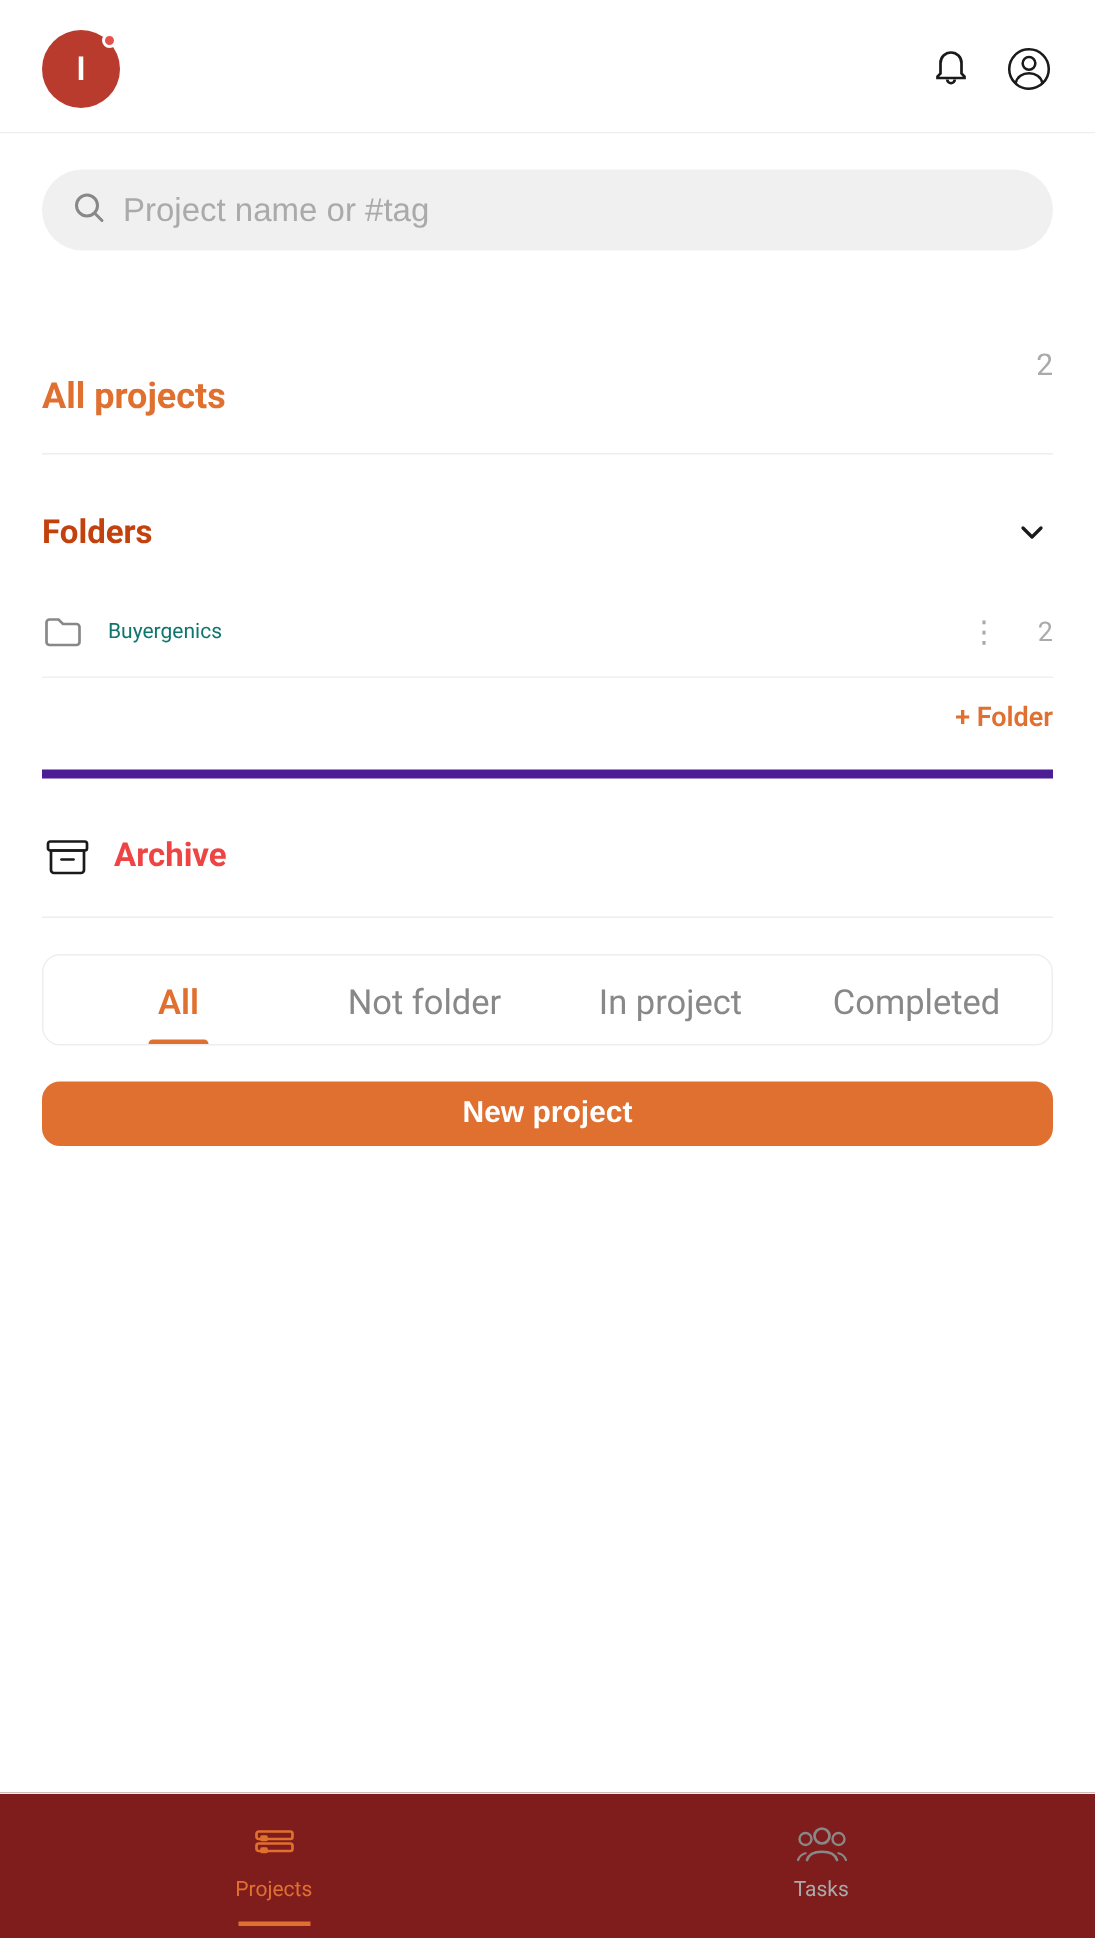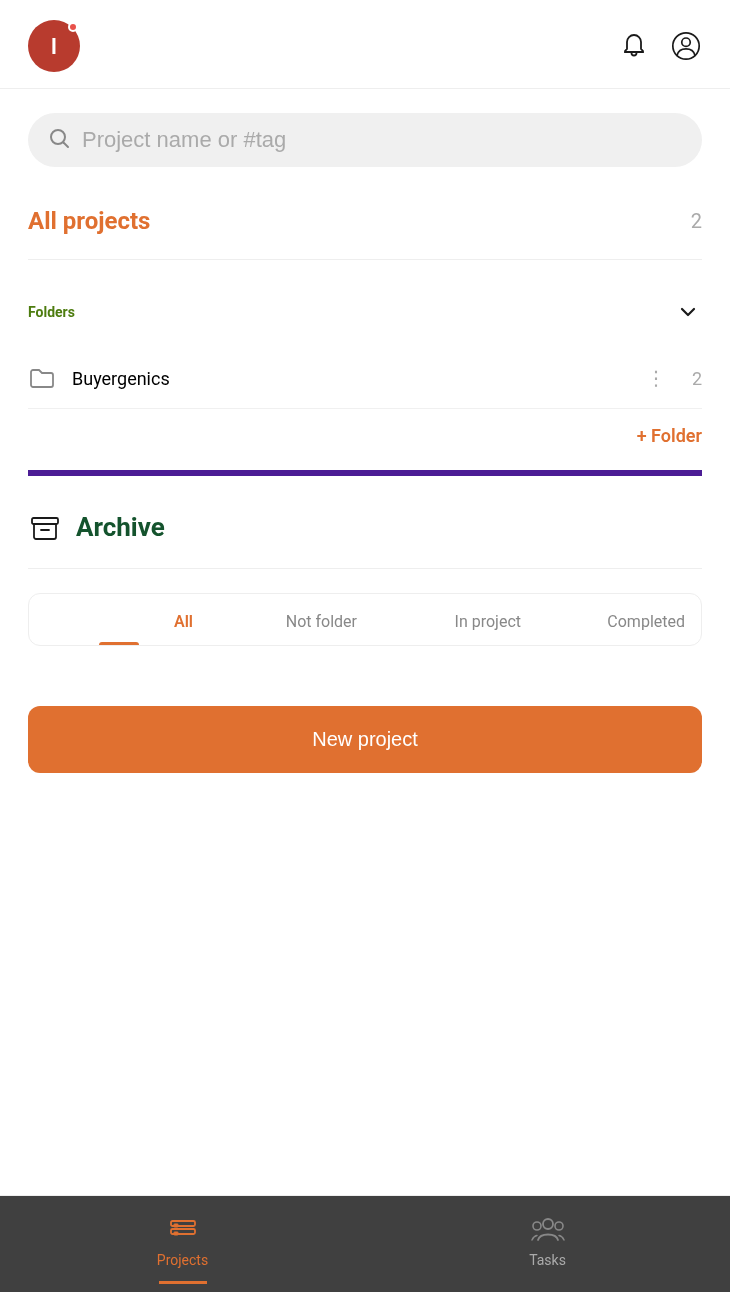--- a/index.html
+++ b/index.html
@@ -119,20 +119,21 @@
       justify-content: space-between;
       padding: 8px 0 24px 0;
       border-bottom: 1px solid #eeeeee;
       margin-bottom: 28px;
     }
 
     .section-title {
       font-size: 24px;
       font-weight: 700;
       color: #e07030;
+      margin-top: 43px;
     }
 
     .section-count {
       font-size: 20px;
       color: #aaaaaa;
       font-weight: 400;
     }
 
     
     .folders-section {
@@ -141,23 +142,23 @@
 
     .folders-header {
       display: flex;
       align-items: center;
       justify-content: space-between;
       padding: 10px 0 22px 0;
       cursor: pointer;
     }
 
     .folders-title {
-      font-size: 14px;
+      font-size: 22px;
       font-weight: 700;
-      color: #4d7c0f;
+      color: #c2410c;
     }
 
     .chevron-icon {
       width: 28px;
       height: 28px;
       display: flex;
       align-items: center;
       justify-content: center;
     }
 
@@ -174,22 +175,22 @@
       width: 28px;
       height: 28px;
       margin-right: 16px;
       display: flex;
       align-items: center;
       justify-content: center;
       flex-shrink: 0;
     }
 
     .folder-name {
-      font-size: 18px;
-      color: #000000;
+      font-size: 14px;
+      color: #0f766e;
       flex: 1;
     }
 
     .folder-dots {
       color: #aaaaaa;
       font-size: 20px;
       margin-right: 14px;
       cursor: pointer;
       letter-spacing: 2px;
     }
@@ -229,44 +230,44 @@
 
     .archive-icon {
       width: 34px;
       height: 34px;
       display: flex;
       align-items: center;
       justify-content: center;
     }
 
     .archive-title {
-      font-size: 26px;
+      font-size: 22px;
       font-weight: 700;
-      color: #14532d;
+      color: #ef4444;
     }
 
     
     .tabs-section {
       margin-bottom: 24px;
     }
 
     .tabs-container {
       background: #ffffff;
       border: 1px solid #eeeeee;
       border-radius: 12px;
       padding: 0 8px;
       display: flex;
       align-items: center;
     }
 
     .tab-item {
       flex: 1;
-      text-align: right;
+      text-align: center;
       padding: 18px 8px 14px 8px;
-      font-size: 16px;
+      font-size: 23px;
       cursor: pointer;
       position: relative;
       color: #888888;
     }
 
     .tab-item.active {
       color: #e07030;
       font-weight: 600;
     }
 
@@ -281,33 +282,32 @@
       background: #e07030;
       border-radius: 3px 3px 0 0;
     }
 
     
     .new-project-btn {
       background: #e07030;
       color: white;
       border: none;
       border-radius: 12px;
-      padding: 22px;
+      padding: 10px;
       font-size: 20px;
-      font-weight: 400;
+      font-weight: 700;
       width: 100%;
       cursor: pointer;
       margin-bottom: 24px;
       text-align: center;
-      margin-top: 36px;
     }
 
     
     .bottom-nav {
-      background: #404040;
+      background: #7f1d1d;
       border-top: 1px solid #eeeeee;
       padding: 16px 0 24px 0;
       display: flex;
       align-items: center;
       justify-content: space-around;
       position: sticky;
       bottom: 0;
       width: 100%;
     }
 

